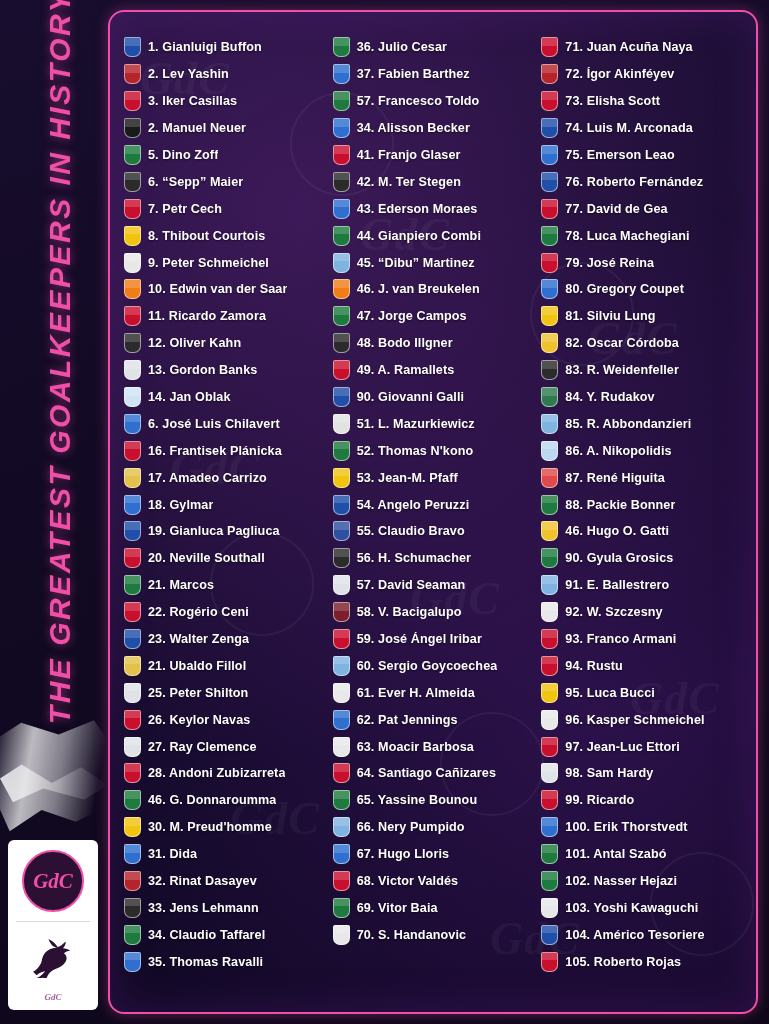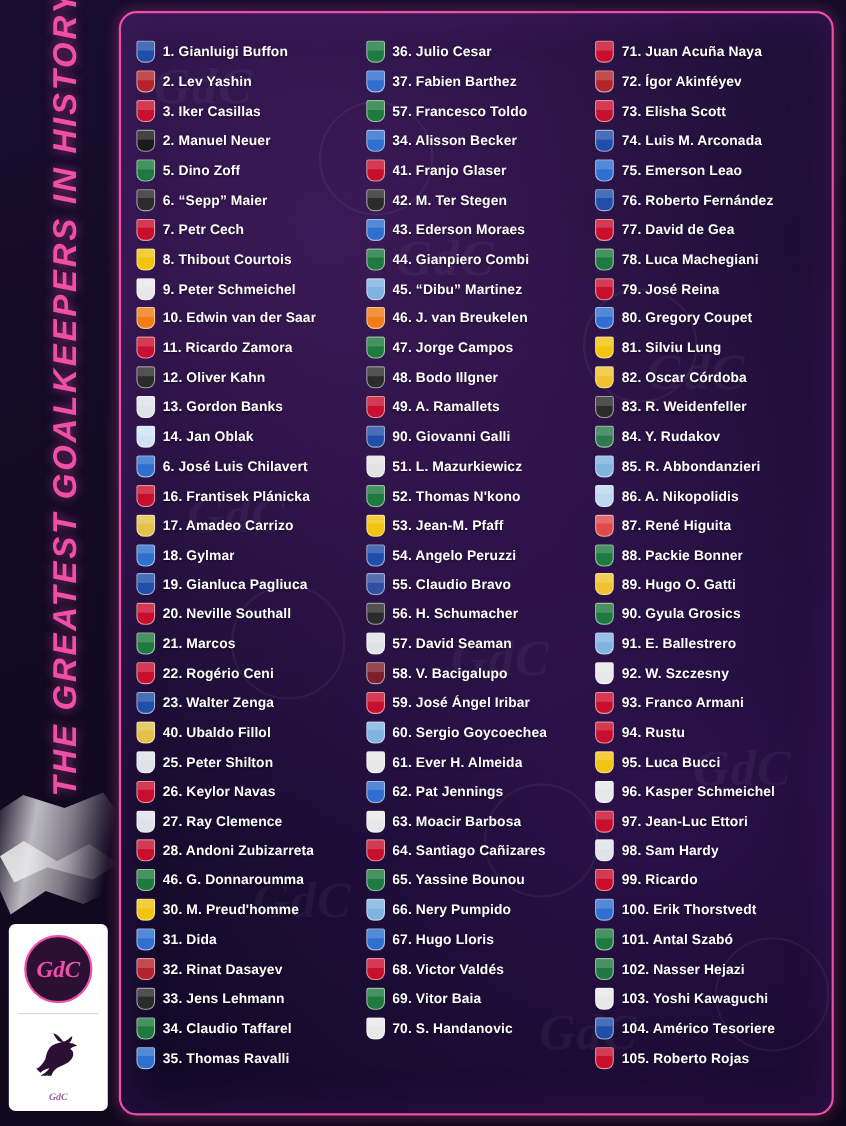--- a/index.html
+++ b/index.html
@@ -302,21 +302,21 @@
           <div class="entry">
             <span class="crest" style="background: rgb(200, 16, 46);"></span>
             <span class="entry-label">22. Rogério Ceni</span>
           </div>
           <div class="entry">
             <span class="crest" style="background: rgb(31, 79, 168);"></span>
             <span class="entry-label">23. Walter Zenga</span>
           </div>
           <div class="entry">
             <span class="crest" style="background: rgb(226, 194, 74);"></span>
-            <span class="entry-label">40. Ubaldo Fillol</span>
+            <span class="entry-label">21. Ubaldo Fillol</span>
           </div>
           <div class="entry">
             <span class="crest" style="background: rgb(223, 227, 232);"></span>
             <span class="entry-label">25. Peter Shilton</span>
           </div>
           <div class="entry">
             <span class="crest" style="background: rgb(200, 16, 46);"></span>
             <span class="entry-label">26. Keylor Navas</span>
           </div>
           <div class="entry">
@@ -562,21 +562,21 @@
           <div class="entry">
             <span class="crest" style="background: rgb(224, 74, 74);"></span>
             <span class="entry-label">87. René Higuita</span>
           </div>
           <div class="entry">
             <span class="crest" style="background: rgb(31, 122, 63);"></span>
             <span class="entry-label">88. Packie Bonner</span>
           </div>
           <div class="entry">
             <span class="crest" style="background: rgb(240, 194, 46);"></span>
-            <span class="entry-label">89. Hugo O. Gatti</span>
+            <span class="entry-label">46. Hugo O. Gatti</span>
           </div>
           <div class="entry">
             <span class="crest" style="background: rgb(31, 122, 63);"></span>
             <span class="entry-label">90. Gyula Grosics</span>
           </div>
           <div class="entry">
             <span class="crest" style="background: rgb(127, 179, 224);"></span>
             <span class="entry-label">91. E. Ballestrero</span>
           </div>
           <div class="entry">

